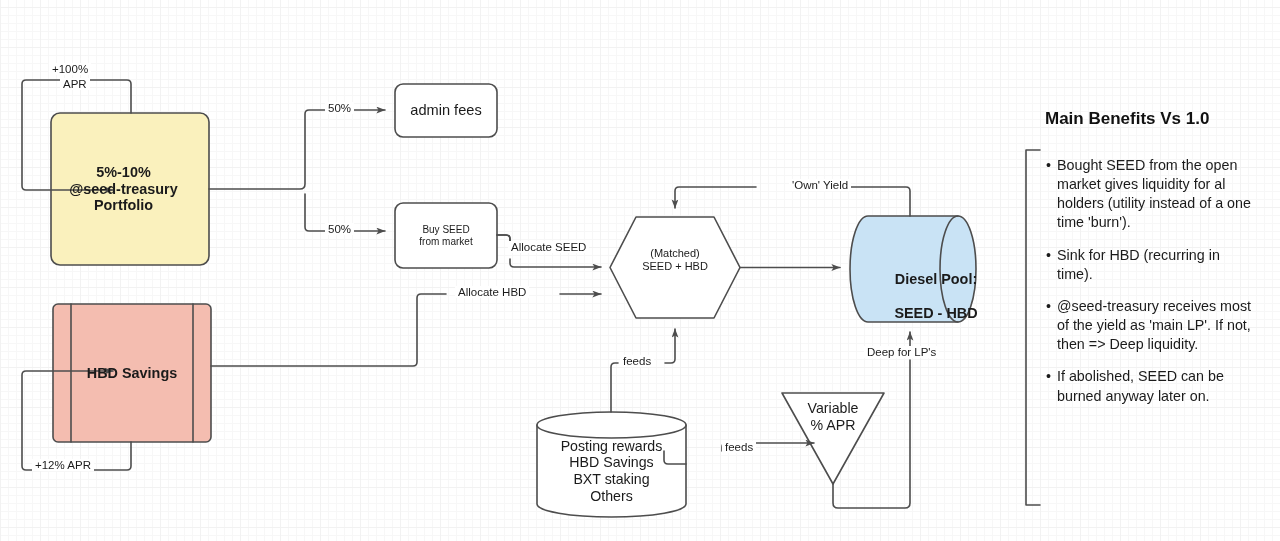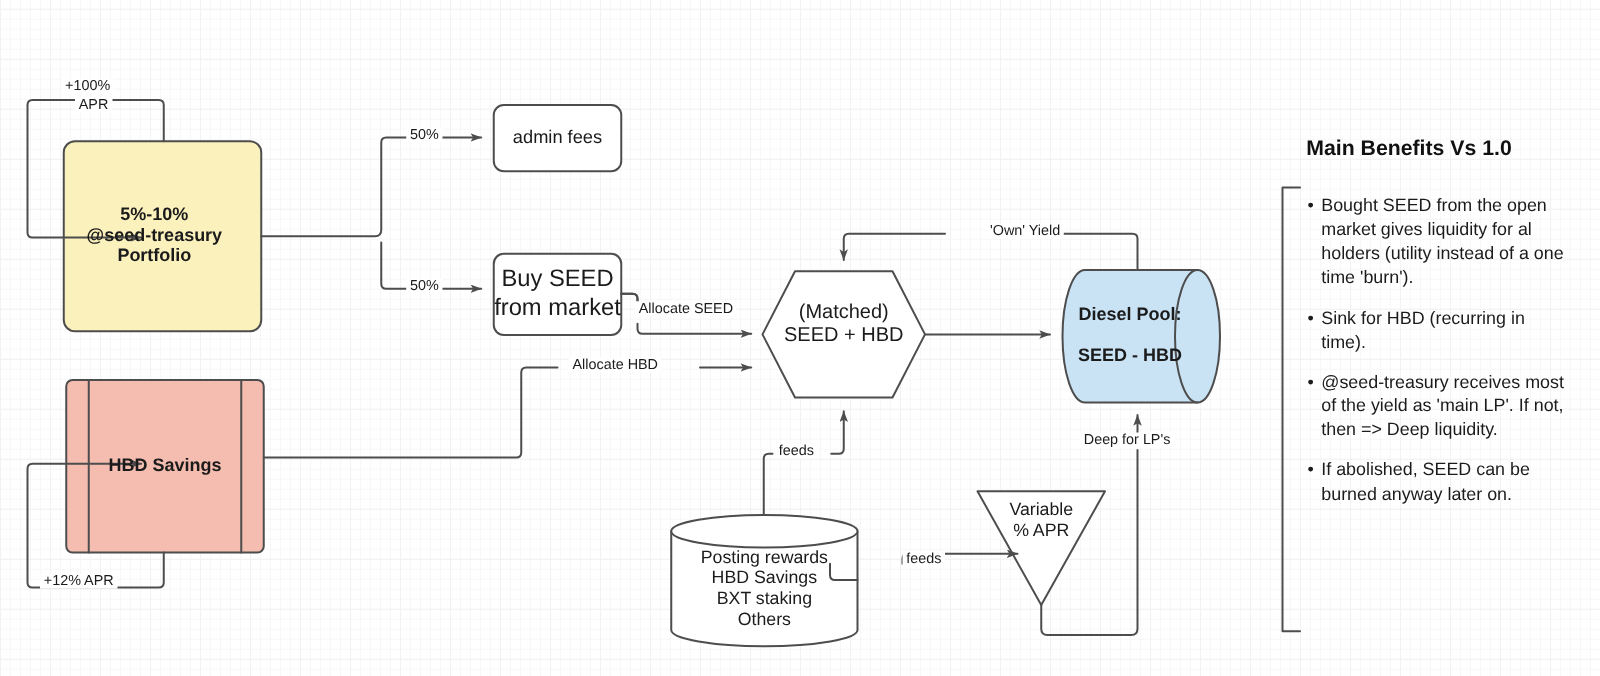--- a/index.html
+++ b/index.html
@@ -113,35 +113,35 @@
   </div>
 
   <div class="shape-label" style="left:71px;top:304px;width:122px;height:138px;font-size:14.4px;font-weight:bold;">
     <span>HBD Savings</span>
   </div>
 
   <div class="shape-label" style="left:395px;top:84px;width:102px;height:53px;font-size:14.6px;">
     <span>admin fees</span>
   </div>
 
-  <div class="shape-label" style="left:395px;top:203px;width:102px;height:65px;font-size:19px;">
+  <div class="shape-label" style="left:395px;top:203px;width:102px;height:65px;font-size:10px;">
     <span style="display:block;">
       <span>Buy SEED</span><br>
       <span>from market</span>
     </span>
   </div>
 
-  <div class="shape-label" style="left:610px;top:217px;width:130px;height:86px;font-size:16px;">
+  <div class="shape-label" style="left:610px;top:217px;width:130px;height:86px;font-size:11px;">
     <span style="display:block;">
       <span>(Matched)</span><br>
       <span>SEED + HBD</span>
     </span>
   </div>
 
-  <div class="shape-label" style="left:850px;top:216px;width:108px;height:106px;font-size:14.4px;font-weight:bold;">
+  <div class="shape-label" style="left:882px;top:216px;width:108px;height:106px;font-size:14.4px;font-weight:bold;align-items:flex-end;">
     <span style="display:block;">
       <span>Diesel Pool:</span><br><br>
       <span>SEED - HBD</span>
     </span>
   </div>
 
   <div class="shape-label" style="left:537px;top:425px;width:149px;height:92px;font-size:14.2px;">
     <span style="display:block;">
       <span>Posting  rewards</span><br>
       <span>HBD Savings</span><br>

